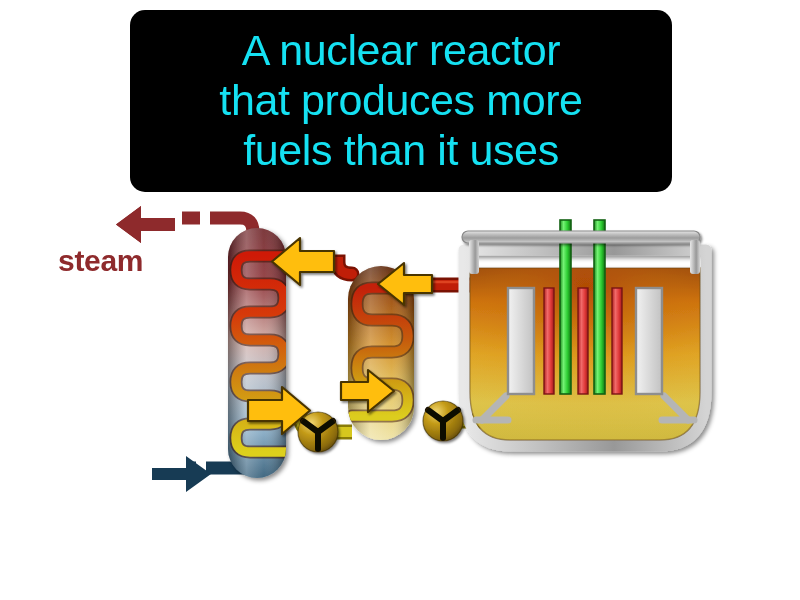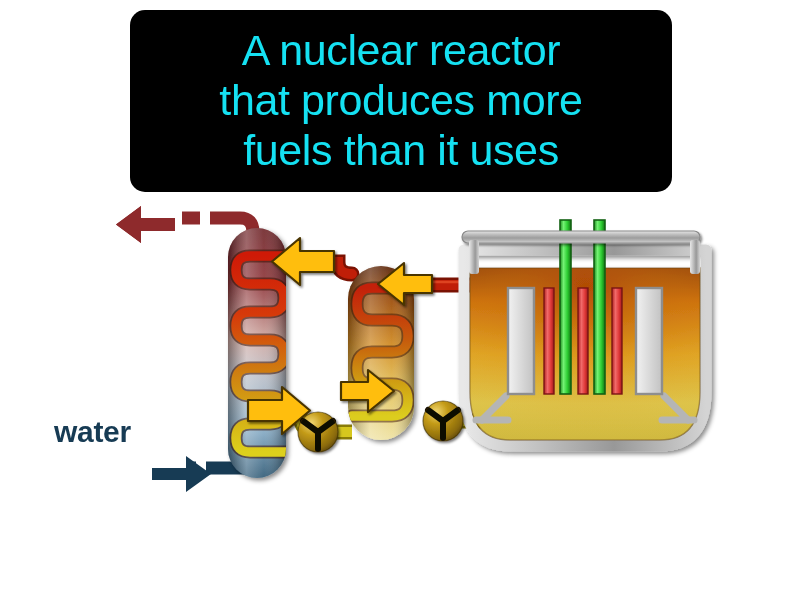--- a/index.html
+++ b/index.html
@@ -63,21 +63,21 @@
 <body>
 
 <div id="stage">
 
   <div id="title-card">
     <div id="title-text">A nuclear reactor
 that produces more
 fuels than it uses</div>
   </div>
 
-  <div class="side-label" id="label-water">water</div>
+  <div class="side-label" id="label-steam">steam</div>
 
   <svg id="diagram" viewBox="0 0 800 600">
     <defs>
 
       <linearGradient id="gradSG" x1="0" y1="0" x2="0" y2="1">
         <stop offset="0" stop-color="#6e2327"></stop>
         <stop offset="0.22" stop-color="#8c3237"></stop>
         <stop offset="0.45" stop-color="#cfa9a2"></stop>
         <stop offset="0.60" stop-color="#b8bec8"></stop>
         <stop offset="0.82" stop-color="#7fa5c0"></stop>

